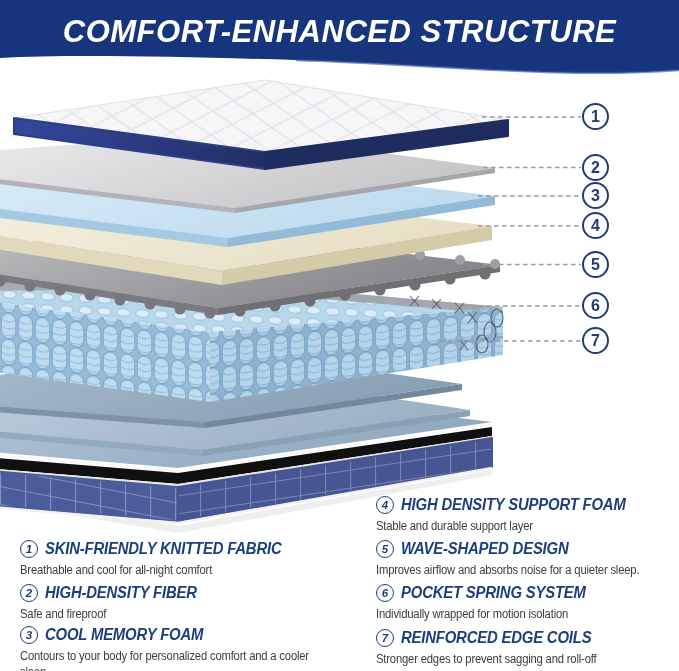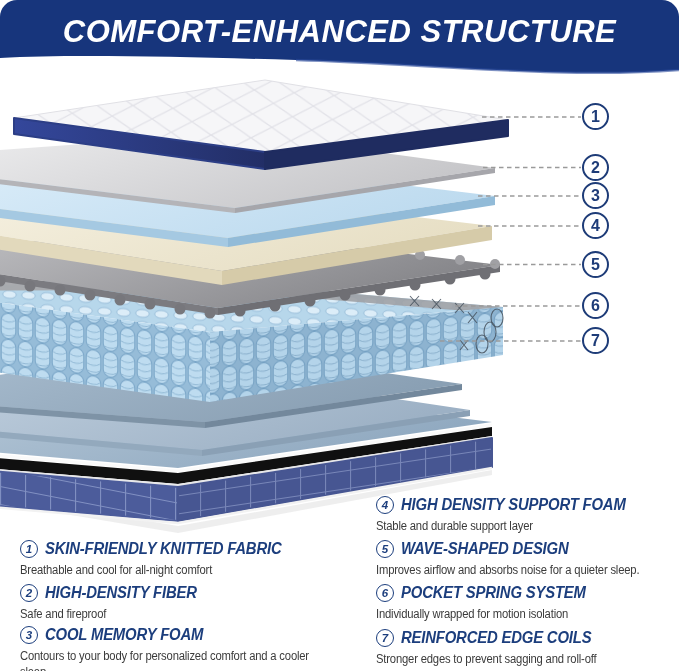--- a/index.html
+++ b/index.html
@@ -1,19 +1,18 @@
 <!DOCTYPE html>
 <html><head>
 <meta charset="utf-8">
 <style>
   html,body{margin:0;padding:0;background:#fff;}
   .stage{
     position:relative;width:679px;height:671px;overflow:hidden;background:#fff;
     font-family:"Liberation Sans",sans-serif;
-    border-radius:17px;
   }
   .art{position:absolute;left:0;top:0;}
   .banner-title{
     position:absolute;top:13px;left:0;right:0;text-align:center;
     font-style:italic;font-weight:700;font-size:32px;letter-spacing:0.5px;
     color:#ffffff;transform:scaleX(.97);transform-origin:center top;white-space:nowrap;
   }
   .callout{
     position:absolute;width:27px;height:27px;border:2px solid #1e3c78;border-radius:50%;
     background:#fff;display:flex;align-items:center;justify-content:center;

